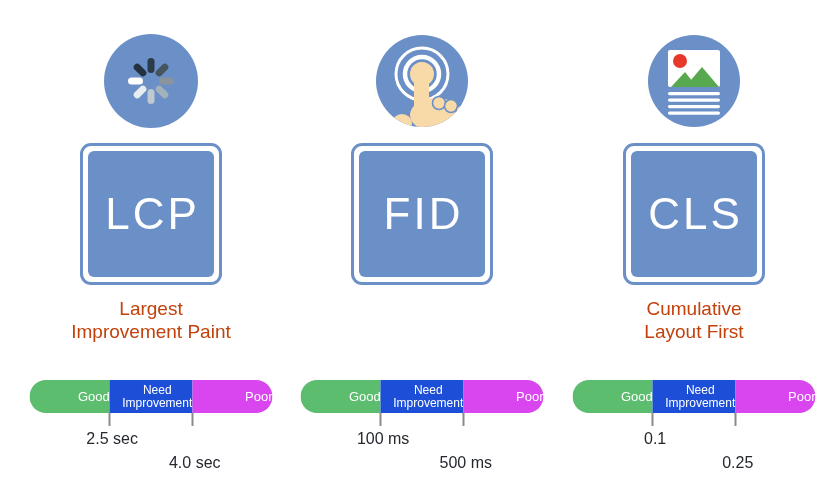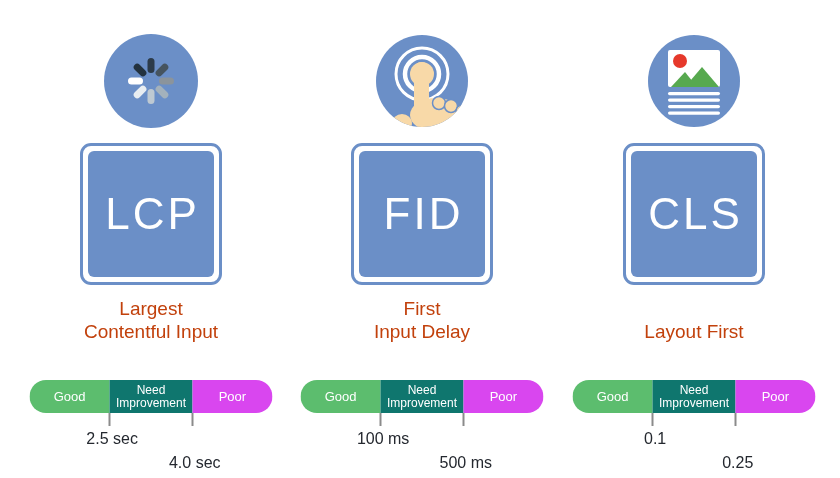--- a/index.html
+++ b/index.html
@@ -35,23 +35,23 @@
 
   .metric-label{
     position:absolute;top:297px;left:0;width:100%;
     text-align:center;color:#c2410c;font-size:19px;line-height:23px;font-weight:400;
   }
 
   .scale{position:absolute;top:380px;left:50%;transform:translateX(-50%);width:243px;height:80px;}
   .bar{
     display:flex;width:243px;height:33px;border-radius:17px;overflow:hidden;
   }
-  .seg{display:flex;align-items:center;justify-content:center;color:#ffffff;text-align:center;}
+  .seg{display:flex;align-items:center;justify-content:flex-end;color:#ffffff;text-align:center;}
   .seg-good{width:33%;background:#5cbd6e;font-size:13px;}
-  .seg-need{width:34%;background:#0f766e;font-size:12px;line-height:13px;}
+  .seg-need{width:34%;background:#1d4ed8;font-size:12px;line-height:13px;}
   .seg-poor{width:33%;background:#d946ef;font-size:13px;}
 
   .tick{position:absolute;top:33px;width:2px;height:13px;background:#8b8b8b;}
   .tick.t1{left:calc(33% - 1px);}
   .tick.t2{left:calc(67% - 1px);}
 
   .threshold{
     position:absolute;top:50px;transform:translateX(-50%);
     color:#24282f;font-size:16px;font-weight:500;white-space:nowrap;
   }
@@ -79,21 +79,21 @@
         </g>
       </svg>
     </div>
     <div class="metric-box">
       <div class="metric-box-inner">
         <span class="metric-abbr">LCP</span>
       </div>
     </div>
     <div class="metric-label">
       <span>Largest</span><br>
-      <span>Contentful Input</span>
+      <span>Improvement Paint</span>
     </div>
     <div class="scale">
       <div class="bar">
         <div class="seg seg-good">
             <span>Good</span>
           </div>
         <div class="seg seg-need">
           <span><span>Need</span><br><span>Improvement</span></span>
         </div>
         <div class="seg seg-poor">
@@ -127,24 +127,20 @@
           <circle cx="40" cy="30" r="6" fill="#f8d9a8" stroke="#6b8fc7" stroke-width="1.5"></circle>
           <rect x="-8" y="-19" width="15" height="56" rx="7.5" fill="#f8d9a8"></rect>
         </g>
       </svg>
     </div>
     <div class="metric-box">
       <div class="metric-box-inner">
         <span class="metric-abbr">FID</span>
       </div>
     </div>
-    <div class="metric-label">
-      <span>First</span><br>
-      <span>Input Delay</span>
-    </div>
     <div class="scale">
       <div class="bar">
         <div class="seg seg-good">
             <span>Good</span>
           </div>
         <div class="seg seg-need">
           <span><span>Need</span><br><span>Improvement</span></span>
         </div>
         <div class="seg seg-poor">
             <span>Poor</span>
@@ -170,21 +166,21 @@
         <rect x="-26" y="24" width="52" height="3.2" rx="1.6" fill="#ffffff"></rect>
         <rect x="-26" y="30.5" width="52" height="3.2" rx="1.6" fill="#ffffff"></rect>
       </svg>
     </div>
     <div class="metric-box">
       <div class="metric-box-inner">
         <span class="metric-abbr">CLS</span>
       </div>
     </div>
     <div class="metric-label">
-      <br>
+      <span>Cumulative</span><br>
       <span>Layout First</span>
     </div>
     <div class="scale">
       <div class="bar">
         <div class="seg seg-good">
             <span>Good</span>
           </div>
         <div class="seg seg-need">
           <span><span>Need</span><br><span>Improvement</span></span>
         </div>

